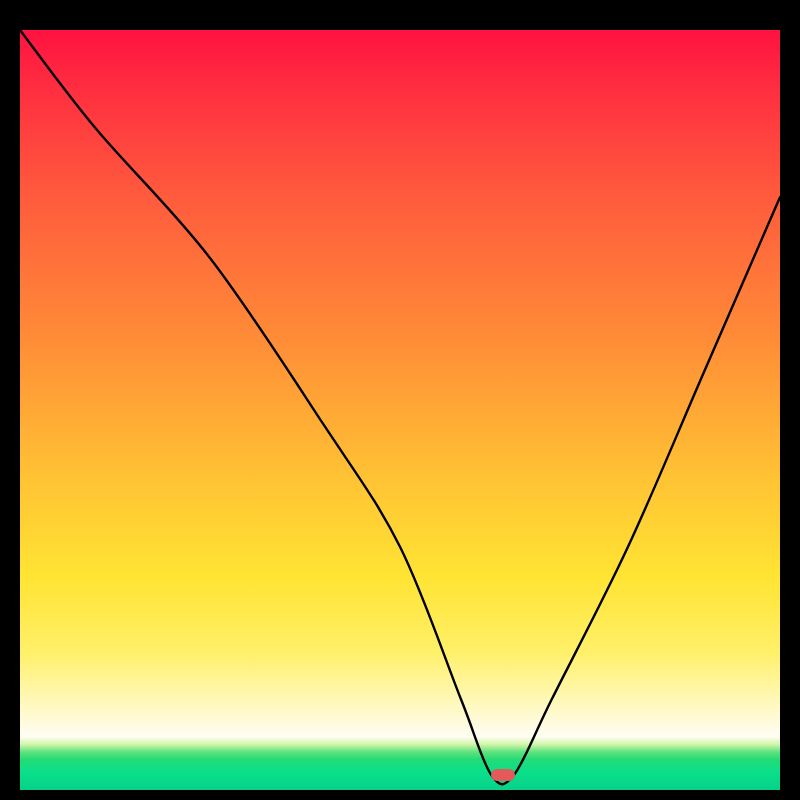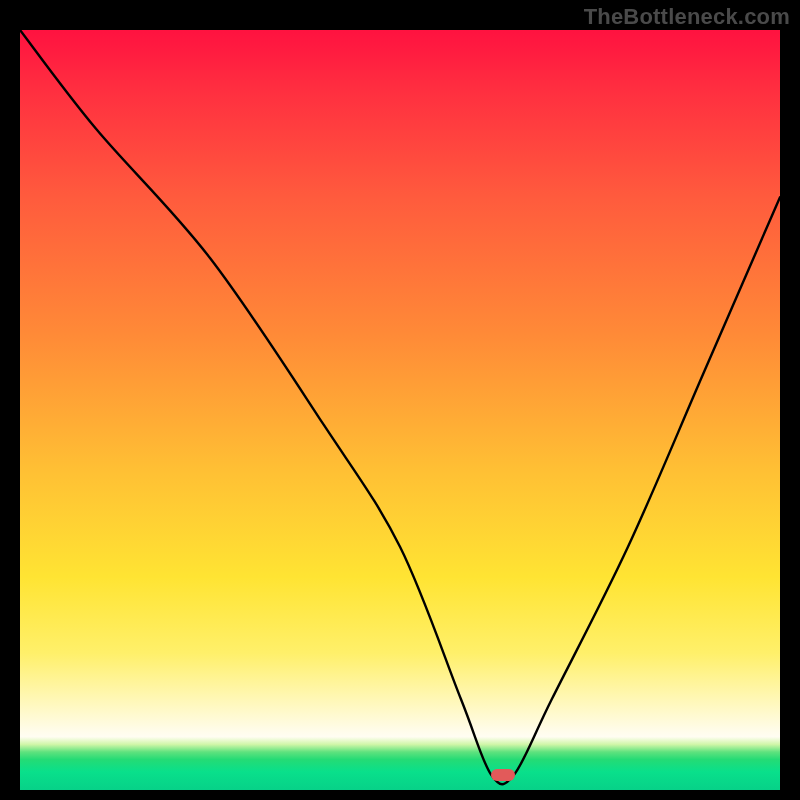--- a/index.html
+++ b/index.html
@@ -76,21 +76,20 @@
     background: #e25a5a;
     z-index: 12;
     transform: translate(-50%, -50%);
   }
 </style>
 </head>
 <body>
 
 <div class="frame">
 
-  <div class="watermark">TheBottleneck.com</div>
 
   <div class="plot-area">
     <div class="bg-gradient"></div>
 
     <svg class="curve" viewBox="0 0 760 760" preserveAspectRatio="none">
       <path id="curve-path" d="M 0 0 C 12.666666666666666 16.466666666666658 44.33333333333333 60.799999999999955 76 98.79999999999995 C 107.66666666666667 136.79999999999995 152 178.6 190 228 C 228 277.4 272.3333333333333 347.06666666666666 304 395.2 C 335.6666666666667 443.3333333333333 357.2 471.19999999999993 380 516.8 C 402.8 562.4 425.59999999999997 630.8 440.79999999999995 668.8 C 455.99999999999994 706.8 462.3333333333333 732.1333333333333 471.2 744.8 C 480.06666666666666 757.4666666666666 483.8666666666667 757.4666666666666 494 744.8 C 504.1333333333333 732.1333333333333 513 706.8 532 668.8 C 551 630.8 582.6666666666666 571.2666666666667 608 516.8 C 633.3333333333334 462.33333333333326 658.6666666666666 400.2666666666666 684 341.99999999999994 C 709.3333333333334 283.7333333333333 747.3333333333334 196.33333333333326 760 167.19999999999993" fill="none" stroke="#000" stroke-width="2.4" stroke-linejoin="round" stroke-linecap="round"></path>
     </svg>
 
     <div class="marker" id="marker" style="left: 482.6px; top: 744.8px; background: rgb(226, 90, 90);"></div>
   </div>

